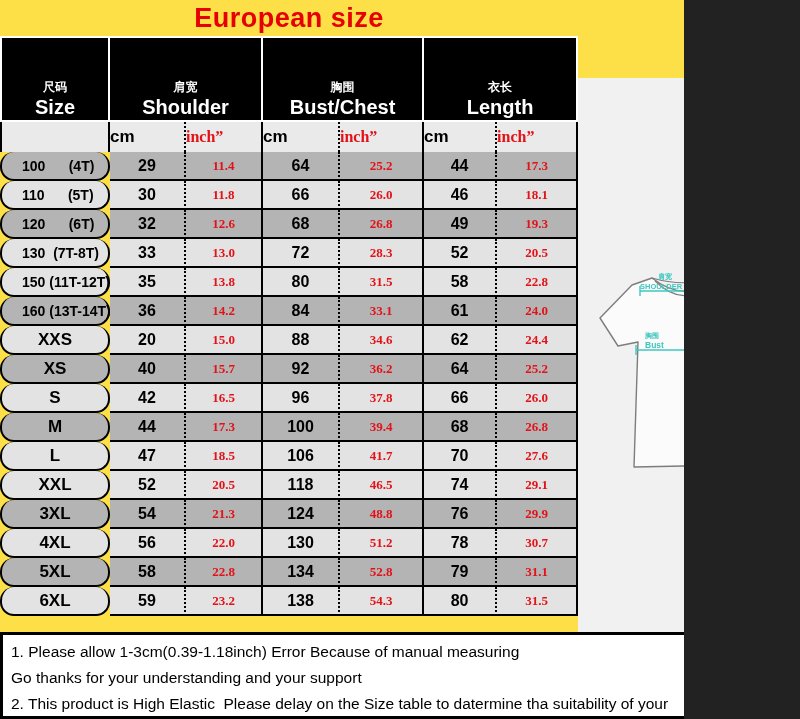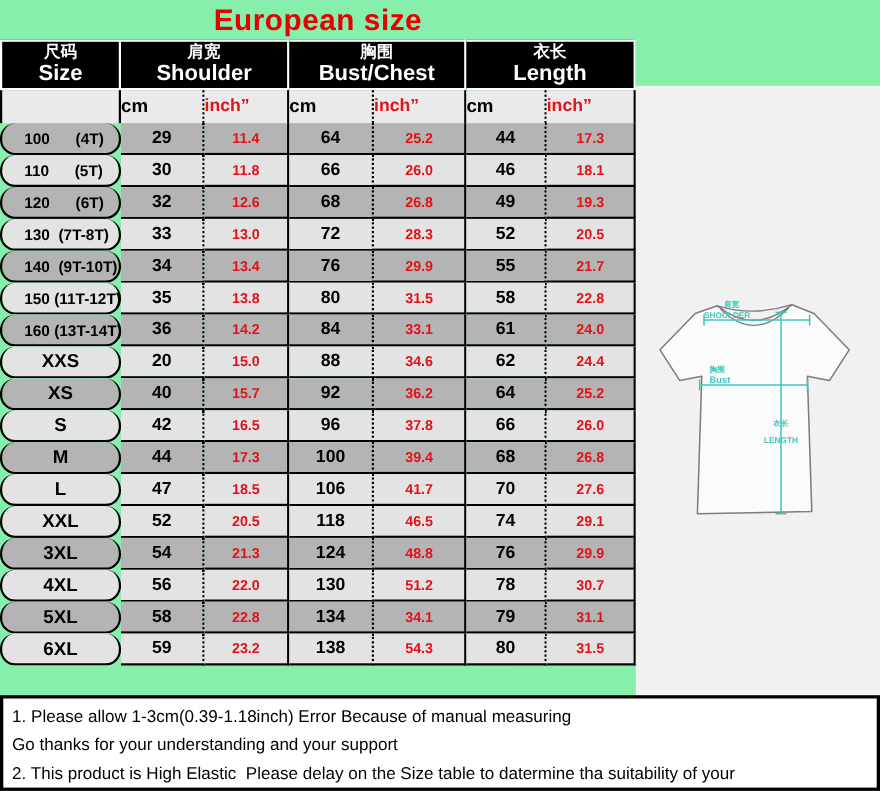--- a/index.html
+++ b/index.html
@@ -1,52 +1,52 @@
 <!DOCTYPE html>
 <html><head>
 <meta charset="utf-8">
 <style>
   * { margin:0; padding:0; box-sizing:border-box; }
   html,body { background:#222; }
   .stage {
-    position:relative; width:800px; height:719px; background:#86efac;
+    position:relative; width:684px; height:719px; background:#fde047;
     font-family:"Liberation Sans", sans-serif; overflow:hidden;
   }
   
   .title {
     position:absolute; top:0; left:0; width:578px; height:36px;
     display:flex; align-items:center; justify-content:center;
     color:#e60000; font-size:27px; font-weight:bold; letter-spacing:0.5px;
   }
   
   table.size-table {
     position:absolute; top:36px; left:0; width:578px;
     border-collapse:separate; border-spacing:0; table-layout:fixed;
   }
   thead th {
     background:#000; color:#fff; font-weight:bold; height:44px;
     border-top:2px solid #fff; border-right:2px solid #fff;
     border-bottom:2px solid #fff; vertical-align:middle; padding:1px 0;
   }
   thead th:first-child { border-left:2px solid #fff; }
-  thead th .zh { font-size:15px; line-height:17px; }
+  thead th .zh { font-size:12px; line-height:17px;margin-top:40px; }
   thead th .en { font-size:20px; line-height:23px; }
   tr.units td {
     background:#eaeaea; height:30px; vertical-align:middle;
     font-weight:bold;
   }
   tr.units td.cm   { font-size:17px; color:#000; }
   tr.units td.inch { font-size:16px; color:#e21218; }
   tbody td {
     height:29px; text-align:center; vertical-align:middle; font-weight:bold;
     border-bottom:2px solid #000;
   }
   td.size  { border-left:2px solid #000; border-right:2px solid #000; }
   td.cm    { border-right:2px dotted #000; }
-  td.inch  { border-right:2px solid #000; }
+  td.inch  { border-right:2px solid #000;font-family:Liberation Serif, serif; }
   tbody tr.dark  td { background:#b4b4b4; }
   tbody tr.light td { background:#e3e3e3; }
   tbody td.size { font-size:17px; color:#000;border-radius:14px; }
   tbody td.size.kid { font-size:14px; text-align:left; padding-left:20px; white-space:pre; }
   tbody td.cm   { font-size:16px; color:#000; }
   tbody td.inch { font-size:13px; color:#e21218; }
   
   .panel {
     position:absolute; top:78px; left:578px; width:222px; height:554px;
     background:#f1f1f1;
@@ -138,29 +138,20 @@
         </tr>
         <tr class="light">
           <td class="size kid">130  (7T-8T)</td>
           <td class="cm">33</td>
           <td class="inch">13.0</td>
           <td class="cm">72</td>
           <td class="inch">28.3</td>
           <td class="cm">52</td>
           <td class="inch">20.5</td>
         </tr>
-        <tr class="dark">
-          <td class="size kid">140  (9T-10T)</td>
-          <td class="cm">34</td>
-          <td class="inch">13.4</td>
-          <td class="cm">76</td>
-          <td class="inch">29.9</td>
-          <td class="cm">55</td>
-          <td class="inch">21.7</td>
-        </tr>
         <tr class="light">
           <td class="size kid">150 (11T-12T)</td>
           <td class="cm">35</td>
           <td class="inch">13.8</td>
           <td class="cm">80</td>
           <td class="inch">31.5</td>
           <td class="cm">58</td>
           <td class="inch">22.8</td>
         </tr>
         <tr class="dark">
@@ -242,21 +233,21 @@
           <td class="cm">130</td>
           <td class="inch">51.2</td>
           <td class="cm">78</td>
           <td class="inch">30.7</td>
         </tr>
         <tr class="dark">
           <td class="size">5XL</td>
           <td class="cm">58</td>
           <td class="inch">22.8</td>
           <td class="cm">134</td>
-          <td class="inch">34.1</td>
+          <td class="inch">52.8</td>
           <td class="cm">79</td>
           <td class="inch">31.1</td>
         </tr>
         <tr class="light">
           <td class="size">6XL</td>
           <td class="cm">59</td>
           <td class="inch">23.2</td>
           <td class="cm">138</td>
           <td class="inch">54.3</td>
           <td class="cm">80</td>

